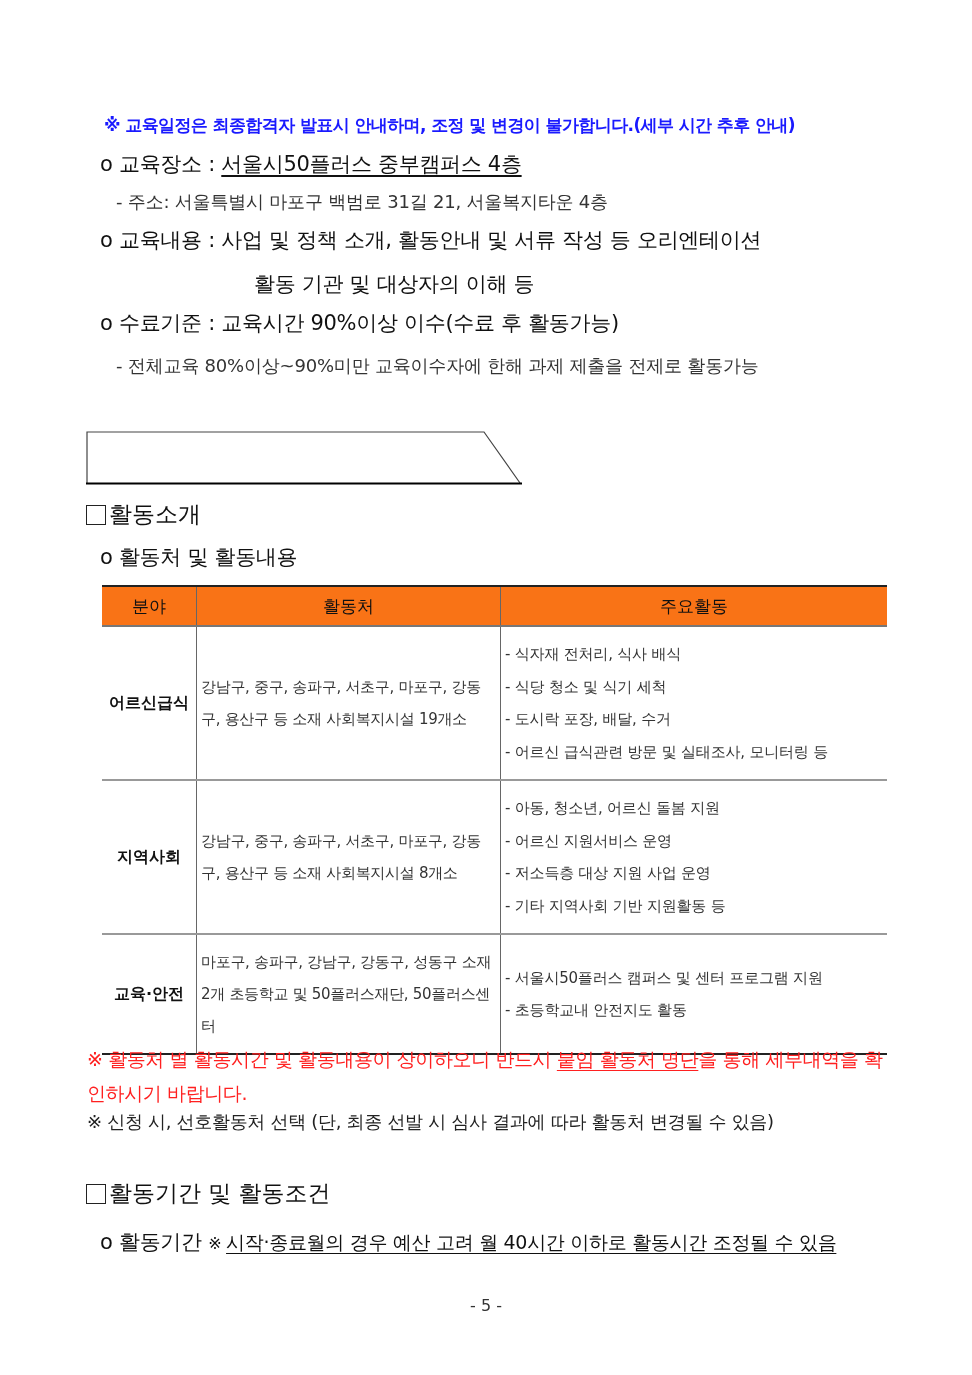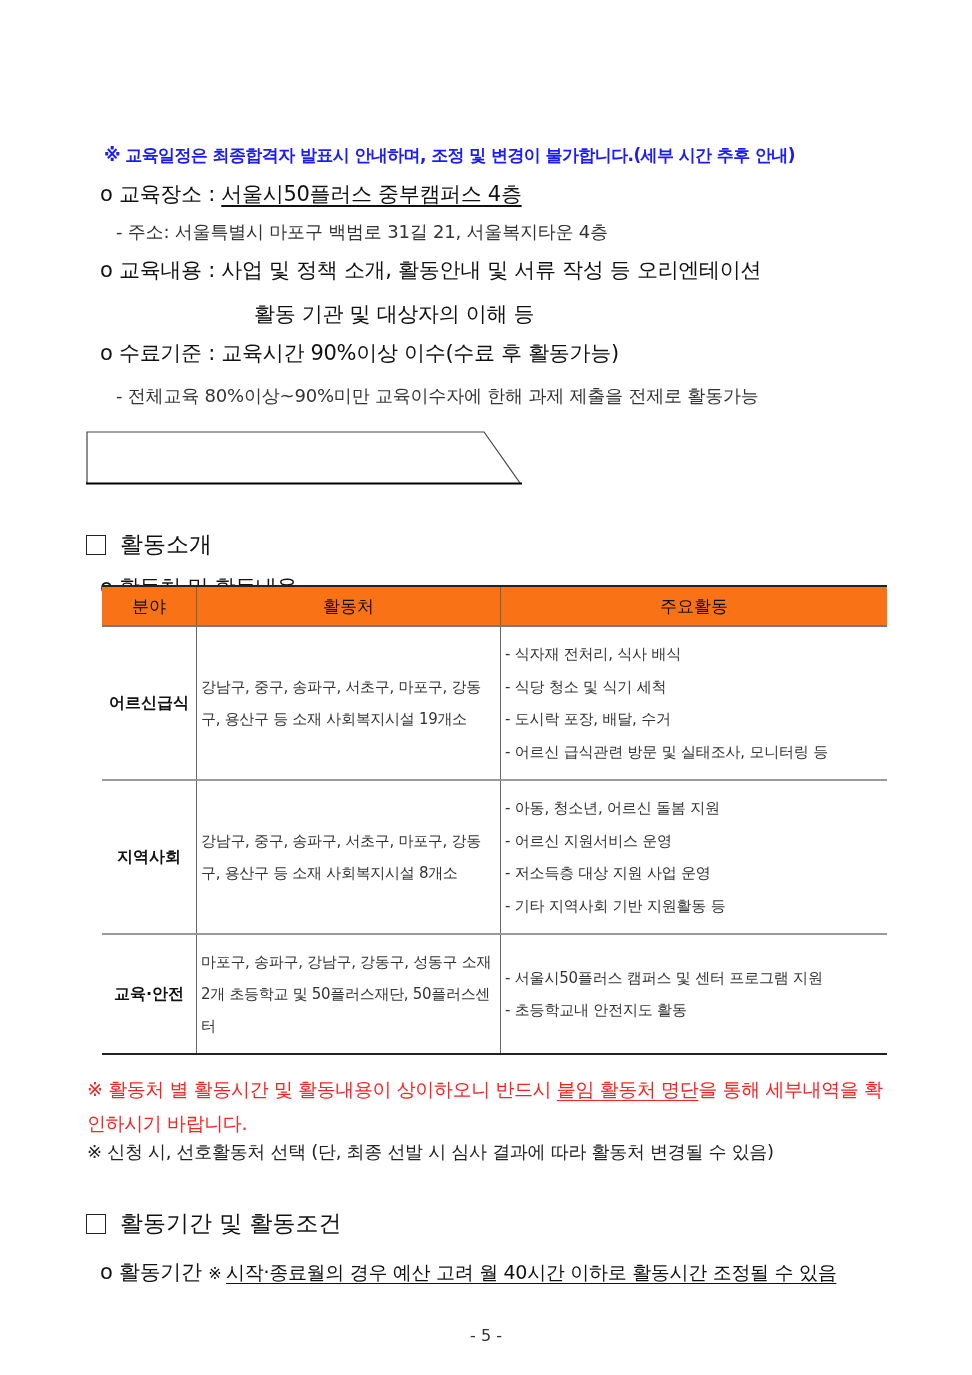--- a/index.html
+++ b/index.html
@@ -1,32 +1,32 @@
 <!DOCTYPE html>
 <html><head>
 <meta charset="utf-8">
 <style>
   html, body { margin: 0; padding: 0; background: #ffffff; }
   body {
     width: 972px; height: 1375px; position: relative; overflow: hidden;
     font-family: "DejaVu Sans", "Liberation Sans", sans-serif; color: #222;
   }
-  .abs { position: absolute; white-space: nowrap; margin-top: 30px; }
+  .abs { position: absolute; white-space: nowrap; }
   .blue-note { left: 104px; top: 114px; font-size: 17px; color: #1a1aff; font-weight: bold; letter-spacing: -0.6px; }
   .bullet-line { font-size: 21px; color: #111; letter-spacing: -0.3px; }
   .sub-line { font-size: 18px; color: #333; letter-spacing: -0.2px; }
   .u { text-decoration: underline; text-underline-offset: 4px; }
   .section-box {
     position: absolute; left: 86px; top: 431px; width: 434px; height: 52px;
   }
   .section-box svg { position: absolute; left: 0; top: 0; }
   .section-title {
     position: absolute; left: 14px; top: 10px; font-size: 24px; font-weight: bold; color: #000; letter-spacing: -0.8px;
   }
-  .checkbox-head { font-size: 23px; color: #111; display: flex; align-items: center; gap: 14px; }
+  .checkbox-head { font-size: 23px; color: #111; display: flex; align-items: center; gap: 3px; }
   .cb { width: 18px; height: 18px; border: 1.5px solid #222; display: inline-block; }
   table.acts {
     position: absolute; left: 102px; top: 585px; width: 785px;
     border-collapse: collapse; font-size: 15px; color: #333;
   }
   table.acts th {
     background: #f97316; font-weight: normal; font-size: 17px; color: #111;
     height: 36px; border-top: 2px solid #222; border-bottom: 2px solid #777;
   }
   table.acts td { border-bottom: 2px solid #999; vertical-align: middle; padding: 11px 4px; }

